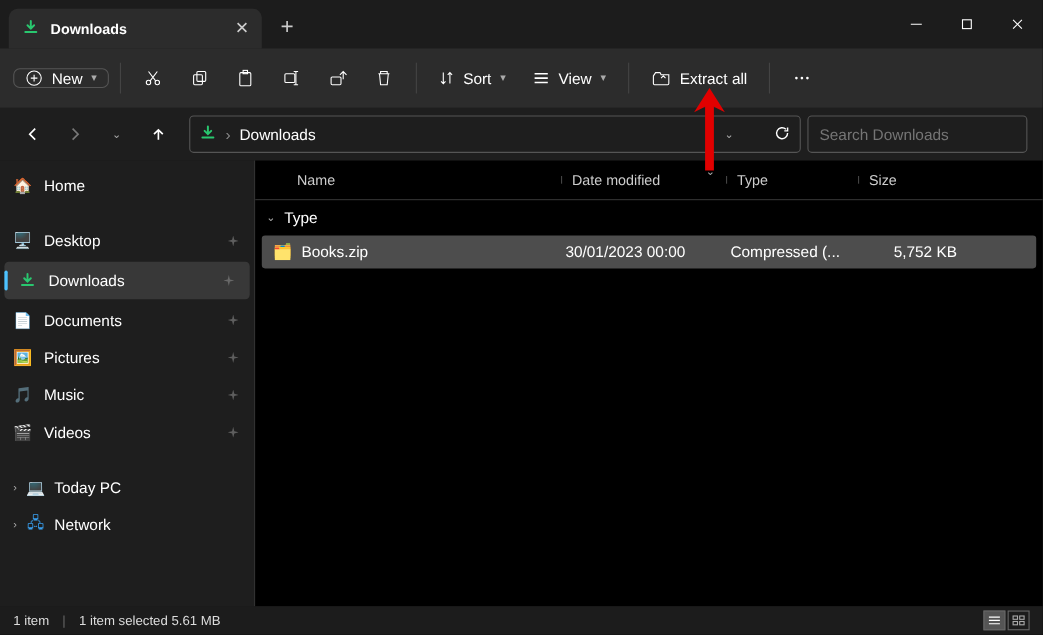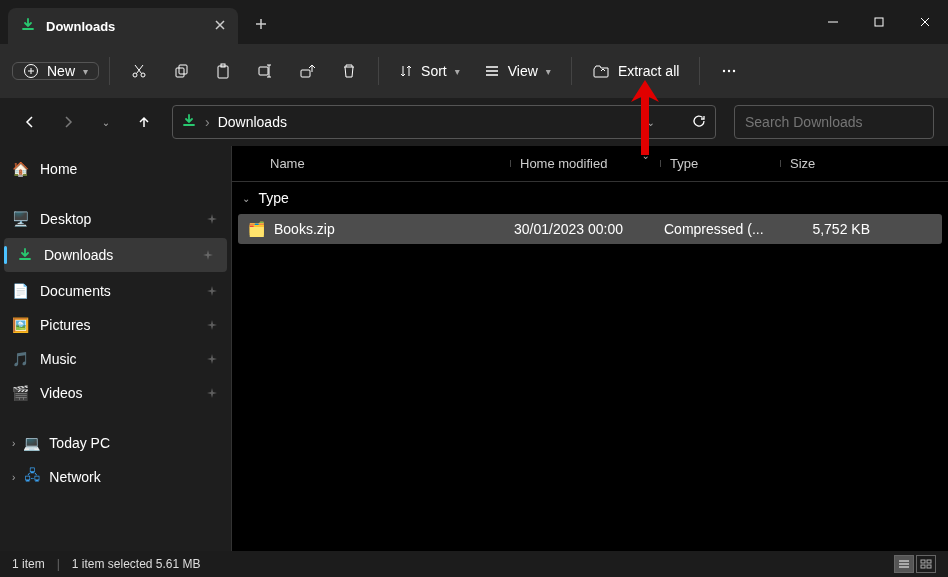--- a/index.html
+++ b/index.html
@@ -16,21 +16,21 @@
 .toolbar { height: 54px; background: #2c2c2c; display: flex; align-items: center; padding: 0 12px; gap: 4px; }
 .tbtn { display: flex; align-items: center; gap: 8px; padding: 6px 10px; border-radius: 4px; color: #fff; }
 .new-btn { border: 1px solid #555; border-radius: 6px; padding: 0 10px; text-align: right; }
 .icon-btn { width: 38px; height: 36px; display: flex; align-items: center; justify-content: center; color: #fff; }
 .tsep { width: 1px; height: 28px; background: #444; margin: 0 6px; }
 
 .navbar { height: 48px; background: #1e1e1e; display: flex; align-items: center; padding: 0 14px; gap: 6px; }
 .nav-btn { width: 32px; height: 32px; display: flex; align-items: center; justify-content: center; color: #fff; border-radius: 4px; }
 .addr-bar { flex: 1; height: 34px; border: 1px solid #555; border-radius: 4px; display: flex; align-items: center; padding: 0 8px; gap: 8px; margin-left: 6px; }
 .addr-text { color: #fff; flex: 1; }
-.search-box { width: 200px; height: 34px; border: 1px solid #555; border-radius: 4px; display: flex; align-items: center; padding: 0 10px; margin-left: 12px; color: #888; }
+.search-box { width: 200px; height: 34px; border: 1px solid #555; border-radius: 4px; display: flex; align-items: center; padding: 0 10px; color: #888; }
 .search-box input { background: transparent; border: none; outline: none; color: #fff; flex: 1; font-size: 14px; }
 
 .main { display: flex; height: calc(100% - 44px - 54px - 48px - 26px); background: #1e1e1e; }
 .sidebar { width: 232px; background: #1e1e1e; padding: 6px 0; border-right: 1px solid #333;}
 .side-item { height: 34px; display: flex; align-items: center; padding: 0 12px; gap: 10px; color: #fff; position: relative; }
 .side-item.selected { background: #383838; border-radius: 4px; margin: 2px 4px; }
 .side-item.selected::before { content: ''; position: absolute; left: 0px; top: 8px; bottom: 8px; width: 3px; background: #4cc2ff; border-radius: 2px; }
 .side-item.pinned::after { content: ''; position: absolute; right: 14px; top: 50%; width: 10px; height: 10px; transform: translateY(-50%); background: #888; clip-path: polygon(50% 0%, 60% 40%, 100% 50%, 60% 60%, 50% 100%, 40% 60%, 0% 50%, 40% 40%); opacity: 0.6; }
 .side-tree { height: 34px; display: flex; align-items: center; padding: 0 12px; gap: 8px; color: #fff; }
 .side-group-spacer { height: 16px; }
@@ -269,21 +269,21 @@
     <div class="side-tree">
       <span class="chev">›</span>
       <span class="si-icon" style="color:#3aa0f0">🖧</span>
       <span>Network</span>
     </div>
   </div>
 
   <div class="content">
     <div class="col-headers">
       <div class="col-name">Name</div>
-      <div class="col-date"><span>Home modified</span> <span class="chev" style="position:absolute;right:10px;top:-6px">⌄</span></div>
+      <div class="col-date"><span>Date modified</span> <span class="chev" style="position:absolute;right:10px;top:-6px">⌄</span></div>
       <div class="col-type">Type</div>
       <div class="col-size">Size</div>
     </div>
     <div class="group-hdr">
       <span class="chev">⌄</span>
       <span>Type</span>
     </div>
     <div class="file-row selected">
       <div class="cell-name">
         <span class="si-icon" style="color:#f0c040">🗂️</span>

